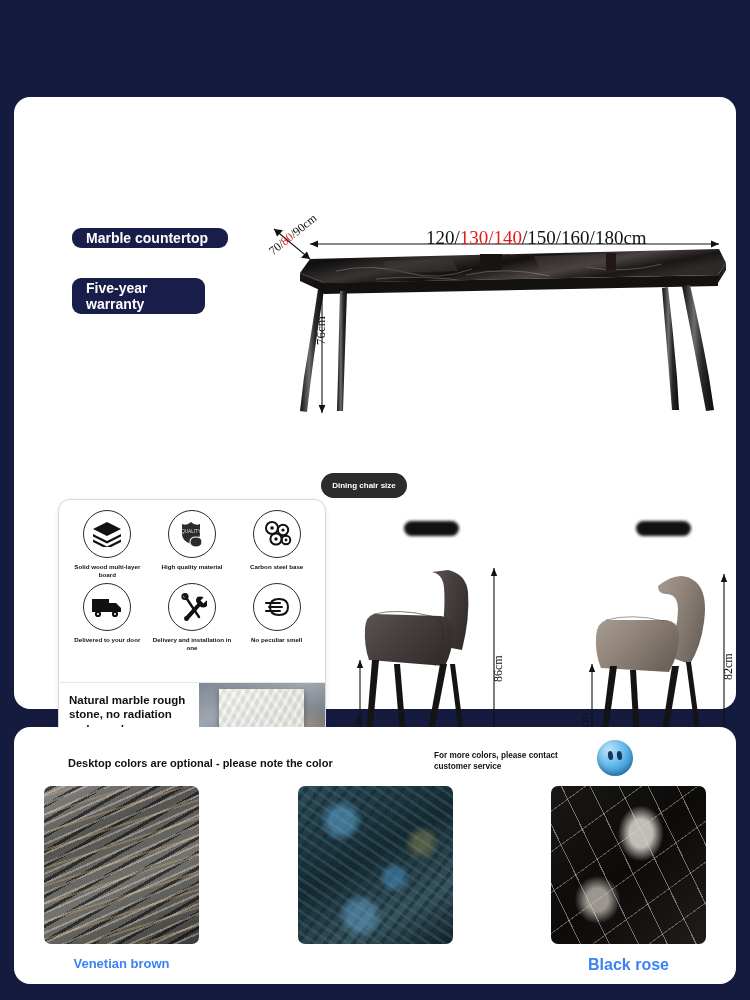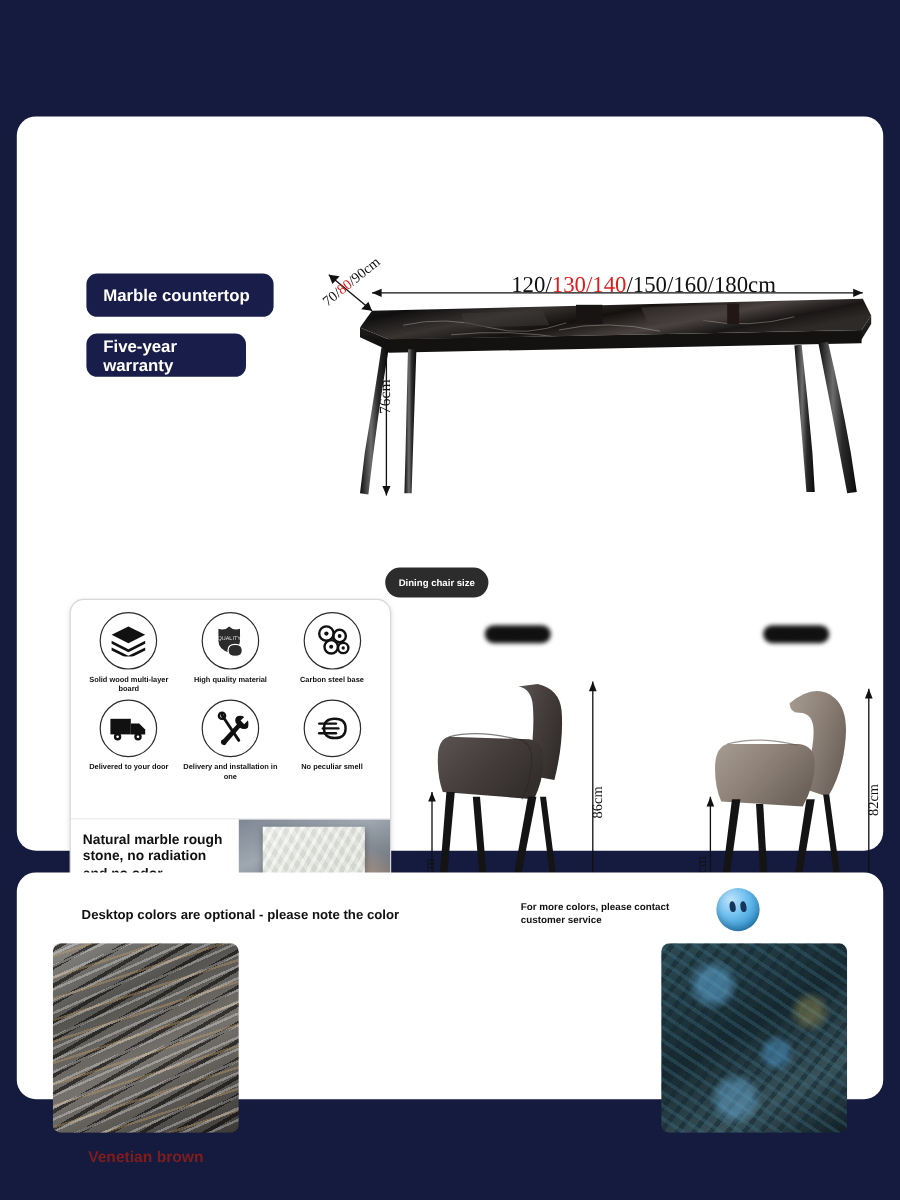--- a/index.html
+++ b/index.html
@@ -16,29 +16,29 @@
     position: absolute; left: 30px; top: 34px;
     font-size: 25px; font-weight: bold; color: #ffffff;
     letter-spacing: -0.2px; white-space: nowrap;
   }
 
   
   .card {
     position: absolute; background: #ffffff; border-radius: 16px;
   }
   #card-main  { left: 14px; top: 97px;  width: 722px; height: 612px; }
-  #card-color { left: 14px; top: 727px; width: 722px; height: 189px; }
+  #card-color { left: 14px; top: 727px; width: 722px; height: 257px; }
 
   
   .badge {
     position: absolute; background: #191d4a; color: #fff;
     border-radius: 9px; font-size: 14px; font-weight: bold;
     display: flex; align-items: center; padding-left: 14px;
   }
-  #badge-marble   { left: 58px; top: 131px; width: 156px; height: 36px; }
+  #badge-marble   { left: 58px; top: 131px; width: 156px; height: 20px; }
   #badge-warranty { left: 58px; top: 181px; width: 133px; height: 36px; }
 
   .spec-box {
     position: absolute; left: 55px; top: 230px; width: 162px; height: 96px;
     background: #c9c9c9; border: 1px solid #9a9a9a; border-radius: 9px;
     padding: 9px 8px 0 8px;
   }
   .spec-line {
     font-size: 9.5px; font-weight: bold; color: #111;
     margin-bottom: 14px; white-space: nowrap;
@@ -170,21 +170,21 @@
 
   .swatches {
     position: absolute; left: 14px; top: 786px; width: 722px;
     display: flex; justify-content: space-between; padding: 0 30px;
   }
   .swatch-cell { width: 155px; }
   .swatch-img {
     width: 100%; height: 158px; border-radius: 7px; overflow: hidden; position: relative;
   }
   .swatch-name {
-    margin-top: 12px; text-align: center; font-weight: bold; color: #7f1d1d;
+    margin-top: 12px; text-align: center; font-weight: bold; color: #3b82f6;
   }
 
   
   .tex-venetian {
     background:
       repeating-linear-gradient(-24deg, rgba(255,255,255,.30) 0 2px, rgba(0,0,0,0) 2px 9px),
       repeating-linear-gradient(-18deg, rgba(198,160,106,.38) 0 2px, rgba(0,0,0,0) 2px 17px),
       repeating-linear-gradient(-30deg, rgba(0,0,0,.55) 0 3px, rgba(0,0,0,0) 3px 13px),
       linear-gradient(155deg, #8d8b88 0%, #55534f 30%, #75726d 58%, #3b3936 100%);
   }
@@ -480,17 +480,21 @@
       <div class="swatch-cell">
         <div class="swatch-img tex-venetian"></div>
         <div class="swatch-name" style="font-size:13px">Venetian brown</div>
       </div>
 
 
       <div class="swatch-cell">
         <div class="swatch-img tex-bluejade"></div>
       </div>
 
+      <div class="swatch-cell">
+        <div class="swatch-img tex-blackrose"></div>
+        <div class="swatch-name" style="font-size:16px">Black rose</div>
+      </div>
 
     </div>
   </div>
 
 </div>
 
 </body></html>

